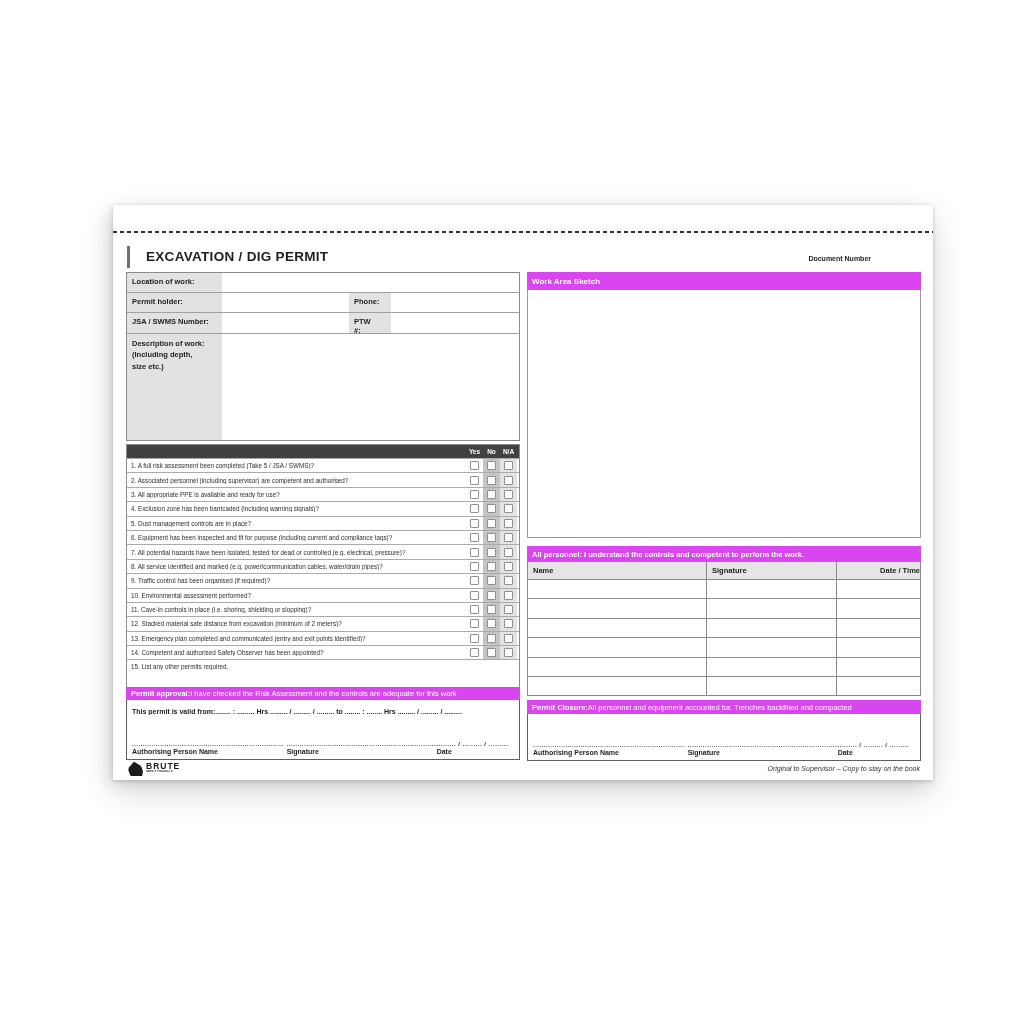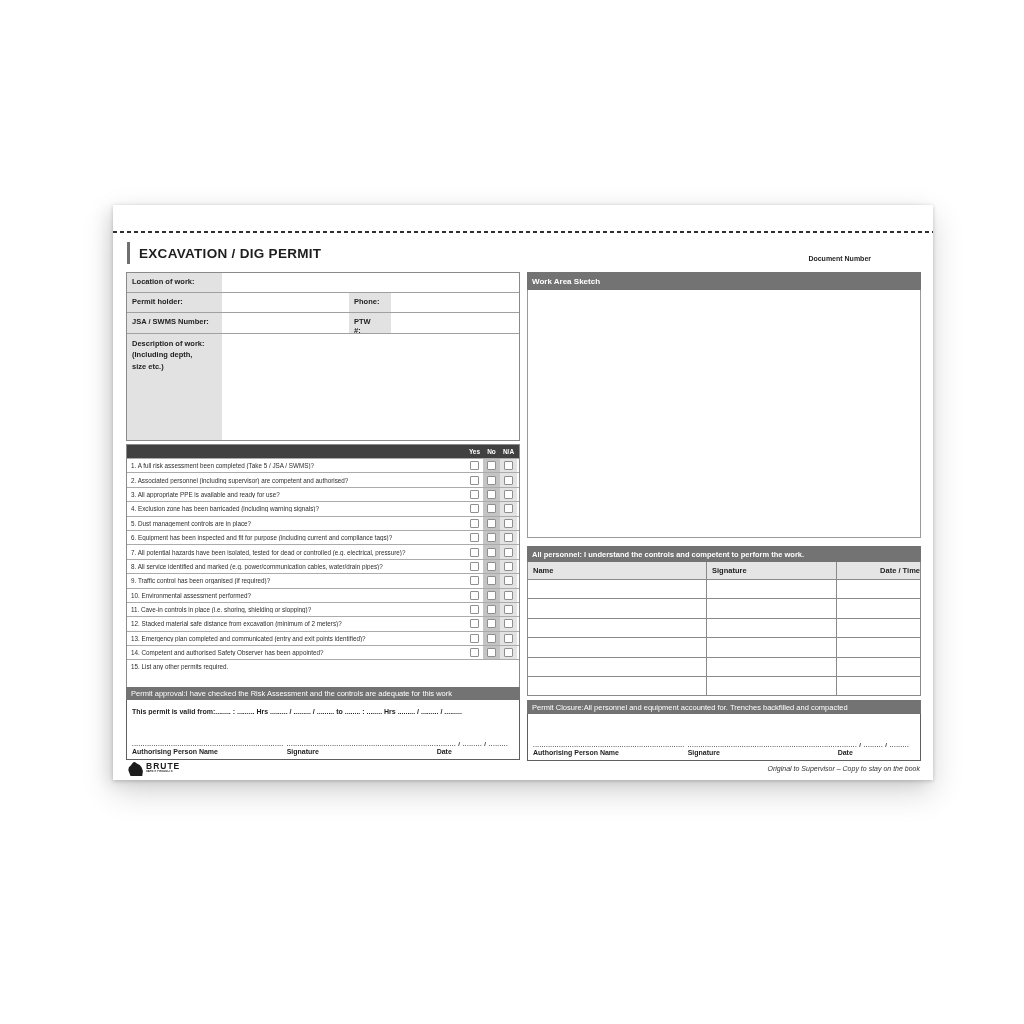--- a/index.html
+++ b/index.html
@@ -11,27 +11,27 @@
   .paper{
     position:absolute;left:113px;top:205px;width:820px;height:575px;background:#fff;
     box-shadow:0 1px 4px rgba(0,0,0,.20), 0 12px 30px rgba(0,0,0,.16), -6px 4px 14px rgba(0,0,0,.08);
   }
   
   .perf{position:absolute;left:0;top:26px;width:100%;height:2px;
     background:repeating-linear-gradient(90deg,#2f2f2f 0 4px,transparent 4px 7px);}
   
   .titlebar{position:absolute;left:14px;top:37px;display:flex;align-items:center;}
   .titlerule{width:3px;height:22px;background:#707070;margin-right:9px;}
-  .title{font-size:13.5px;font-weight:800;letter-spacing:.3px;color:#1e1e1e;margin:0;}
+  .title{font-size:13.5px;font-weight:800;letter-spacing:.3px;color:#1e1e1e;margin:7px;}
   .docnum{position:absolute;top:50px;right:62px;font-size:7px;font-weight:bold;color:#1e1e1e;}
 
   
-  .bar{background:#737373;color:#fff;display:flex;align-items:center;
+  .bar{background:#d946ef;color:#fff;display:flex;align-items:center;
        padding-left:5px;white-space:nowrap;overflow:hidden;}
-  .bar b{font-weight:400;}
+  .bar b{font-weight:700;}
   .bar span{font-weight:400;}
 
   
   .info{position:absolute;left:13px;top:67px;width:394px;border:1px solid #8a8a8a;box-sizing:border-box;}
   .i-row{display:flex;border-bottom:1px solid #a0a0a0;height:19px;}
   .i-row.r3{height:20px;}
   .i-row.desc{height:106px;border-bottom:none;}
   .i-label{width:95px;background:#e2e2e2;font-weight:bold;font-size:7.5px;
            padding:4px 12px 0 5px;box-sizing:border-box;color:#222;}
   .i-label.mid{width:42px;}

